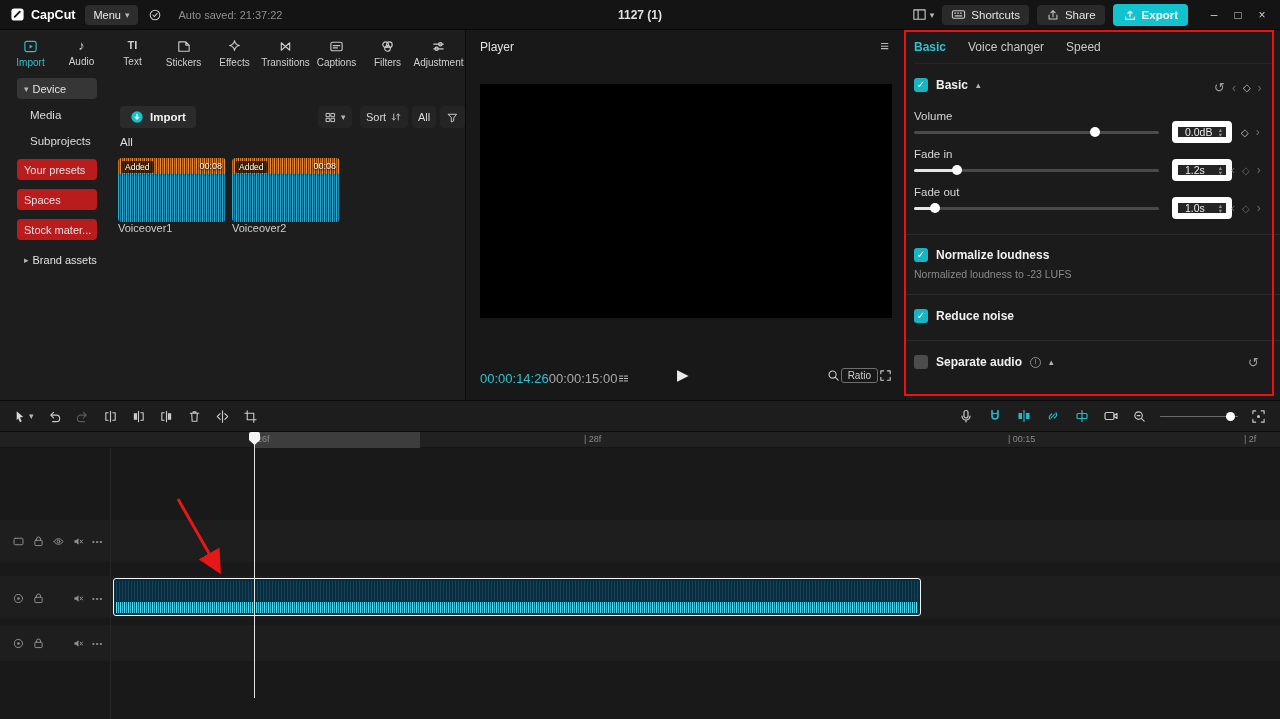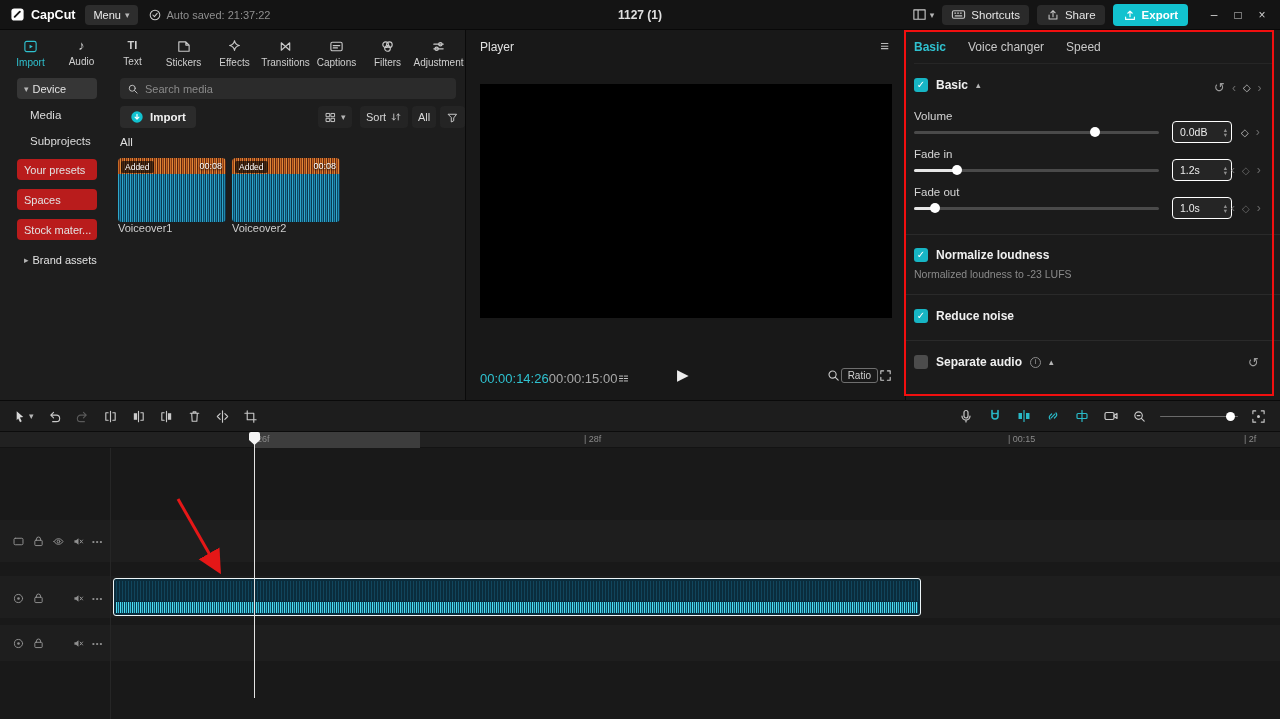--- a/index.html
+++ b/index.html
@@ -11,21 +11,21 @@
   
   .sic{display:block}
   .sic path,.sic circle,.sic rect,.sic line{stroke:#c9c9c9;stroke-width:1.2;fill:none;stroke-linecap:round;stroke-linejoin:round}
   .cyan path,.cyan circle,.cyan rect,.cyan line{stroke:#29bac8}
   .dim path,.dim circle,.dim rect,.dim line{stroke:#5a5a5a}
   
   .topbar{position:absolute;left:0;top:0;width:1280px;height:30px;background:#141414;display:flex;align-items:center;z-index:5;border-bottom:1px solid #090909}
   .tb-left{display:flex;align-items:center;gap:10px;padding-left:10px}
   .logo{display:flex;align-items:center;gap:6px;font-weight:bold;font-size:12.5px;color:#fff}
   .menu-btn{background:#2d2d2d;border-radius:4px;height:20px;padding:0 8px;display:flex;align-items:center;gap:4px;font-size:11px;color:#ececec;font-weight:normal}
-  .autosave{display:flex;align-items:center;gap:5px;color:#8f8f8f;font-size:11px}
+  .autosave{display:flex;align-items:center;gap:17px;color:#8f8f8f;font-size:11px}
   .tb-title{position:absolute;left:50%;transform:translateX(-50%);color:#e0e0e0;font-size:12px;font-weight:bold}
   .tb-right{margin-left:auto;display:flex;align-items:center;gap:8px;padding-right:6px}
   .tb-btn{background:#2a2a2a;border-radius:4px;height:20px;display:flex;align-items:center;gap:5px;padding:0 9px;font-size:11.5px;color:#e4e4e4}
   .export-btn{background:#12c2cf;border-radius:4px;height:22px;display:flex;align-items:center;gap:5px;padding:0 10px;font-size:11.5px;color:#fff;font-weight:bold}
   .win{display:flex;align-items:center;margin-left:6px}
   .win button{width:24px;height:22px;color:#cfcfcf;font-size:12px}
   .caret{font-size:9px;color:#b5b5b5}
   
   .media-panel{position:absolute;left:0;top:30px;width:466px;height:370px;background:#1d1d1d;border-right:1px solid #0a0a0a}
   .mtabs{display:flex;gap:2px;padding:4px 2px 0 6px;height:42px}
@@ -71,21 +71,21 @@
   .lbl{font-size:11.5px;color:#d5d5d5}
   .desc{position:absolute;left:8px;font-size:10.5px;color:#8a8a8a}
   .kf{position:absolute;display:flex;align-items:center;gap:7px;color:#6a6a6a;font-size:12px}
   .kf .d{color:#c0c0c0;font-size:10px}
   .kf.faint .d{color:#6a6a6a}
   .reset{color:#9a9a9a;font-size:13px}
   .slider{position:absolute;left:8px;width:245px;height:12px}
   .sl-track{position:absolute;left:0;right:0;top:5px;height:2.5px;background:#4a4a4a;border-radius:2px}
   .sl-fill{position:absolute;left:0;top:5px;height:2.5px;background:#e6e6e6;border-radius:2px}
   .sl-knob{position:absolute;top:1px;width:10px;height:10px;border-radius:50%;background:#fff;margin-left:-5px}
-  .valbox{position:absolute;left:266px;width:60px;height:22px;background:#252525;border:1px solid #ffffff;border-radius:4px;display:flex;align-items:center;padding:0 4px 0 7px;font-size:10.5px;color:#ececec}
+  .valbox{position:absolute;left:266px;width:60px;height:22px;background:#252525;border:6px solid #ffffff;border-radius:4px;display:flex;align-items:center;padding:0 4px 0 7px;font-size:10.5px;color:#ececec}
   .stepper{margin-left:auto;display:flex;flex-direction:column;line-height:5.5px;font-size:6.5px;color:#8f8f8f;text-align:center}
   .divider{position:absolute;left:0;right:0;height:1px;background:#2a2a2a}
   .info-i{width:11px;height:11px;border:1px solid #8a8a8a;border-radius:50%;color:#9a9a9a;font-size:8px;display:inline-flex;align-items:center;justify-content:center;line-height:1}
   .red-box{position:absolute;left:904px;top:30px;width:370px;height:366px;border:2px solid #f10f0f;z-index:9;pointer-events:none}
   
   .timeline{position:absolute;left:0;top:400px;width:1280px;height:319px;background:#191919;border-top:1px solid #0a0a0a}
   .tl-toolbar{position:absolute;left:0;top:0;width:100%;height:31px;background:#1d1d1d;border-bottom:1px solid #0c0c0c;display:flex;align-items:center}
   .tl-left{display:flex;align-items:center;gap:13px;padding-left:12px}
   .tl-right{margin-left:auto;display:flex;align-items:center;gap:13px;padding-right:14px}
   .tbtn{display:flex;align-items:center;color:#d0d0d0;gap:2px}
@@ -242,27 +242,20 @@
       <span>Spaces</span>
     </div>
     <div class="side-box" style="top:189px">
       <span>Stock mater...</span>
     </div>
     <div class="side-box" style="top:219px;background:transparent">
       <span class="caret">▸</span>
       <span>Brand assets</span>
     </div>
 
-    <div class="searchbox">
-      <svg class="sic" width="12" height="12" viewBox="0 0 16 16">
-          <circle cx="7" cy="7" r="4"></circle>
-          <path d="M10 10l3.5 3.5"></path>
-        </svg>
-      <input type="text" placeholder="Search media" style="">
-    </div>
 
     <button class="import-btn">
       <svg width="14" height="14" viewBox="0 0 16 16">
           <circle cx="8" cy="8" r="6.5" style="fill:#12c2cf"></circle>
           <path d="M8 5v5 M5.8 8.2L8 10.4l2.2-2.2" style="stroke:#fff;stroke-width:1.4;fill:none;stroke-linecap:round;stroke-linejoin:round"></path>
         </svg>
       <span>Import</span>
     </button>
     <button class="ctrl-btn" style="left:318px">
       <svg class="sic" width="13" height="13" viewBox="0 0 16 16">

